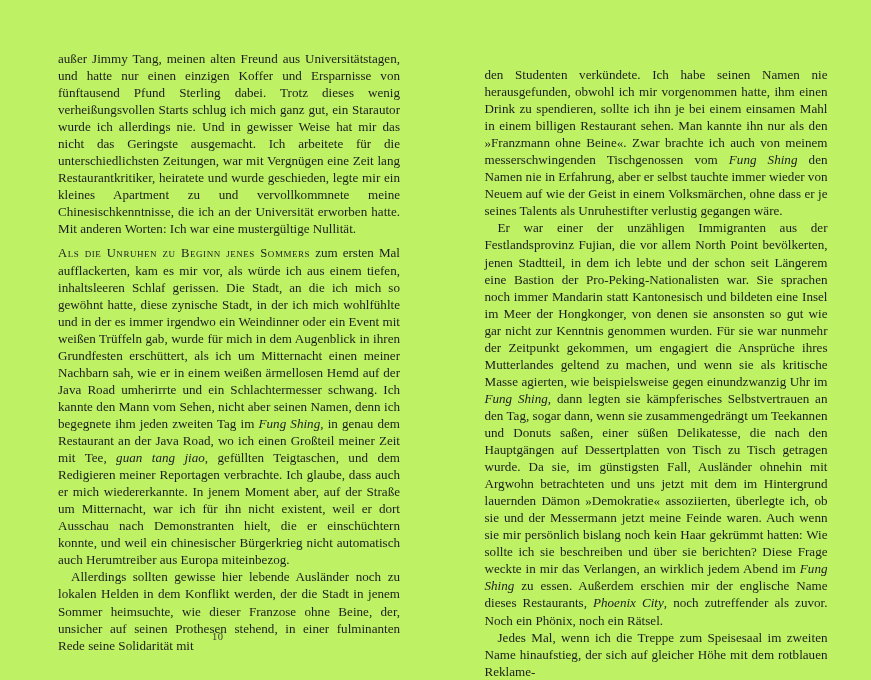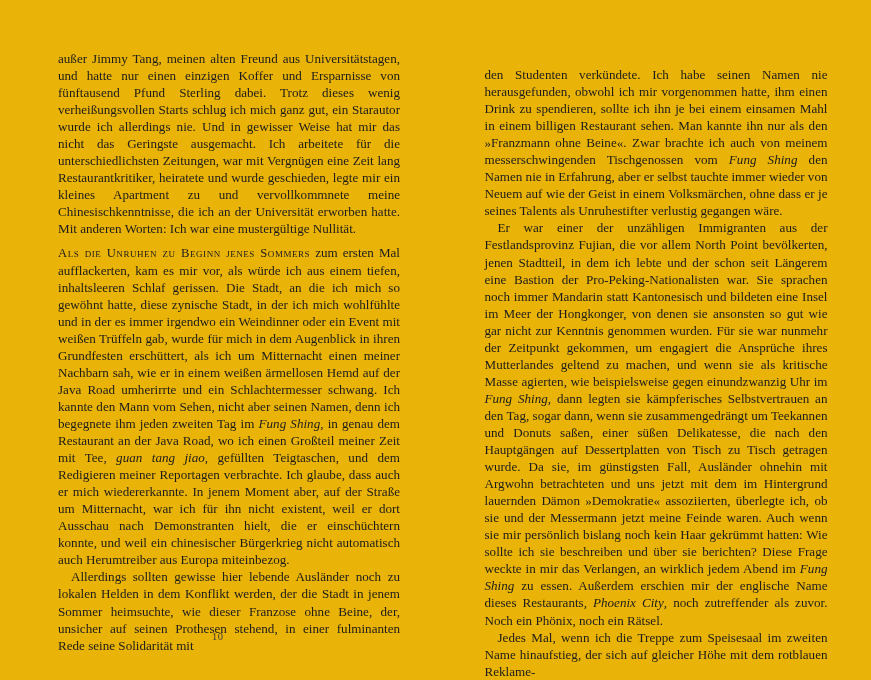--- a/index.html
+++ b/index.html
@@ -11,21 +11,21 @@
     width: 871px;
     height: 680px;
     font-family: "Liberation Serif", "DejaVu Serif", serif;
     color: #1a1a1a;
     overflow: hidden;
   }
   .spread {
     position: relative;
     width: 871px;
     height: 680px;
-    background: #eab308;
+    background: #bef264;
     display: flex;
     flex-direction: row;
   }
   .page {
     position: relative;
     width: 435.5px;
     height: 680px;
     box-sizing: border-box;
   }
   .page-left  { padding: 50px 35px 0 58px; }

